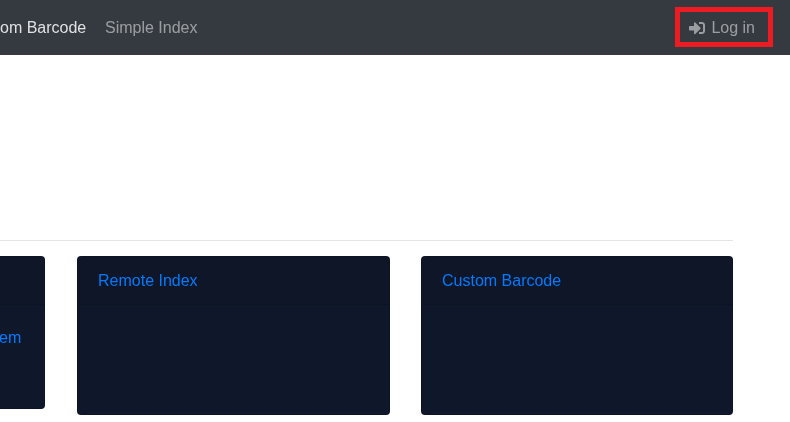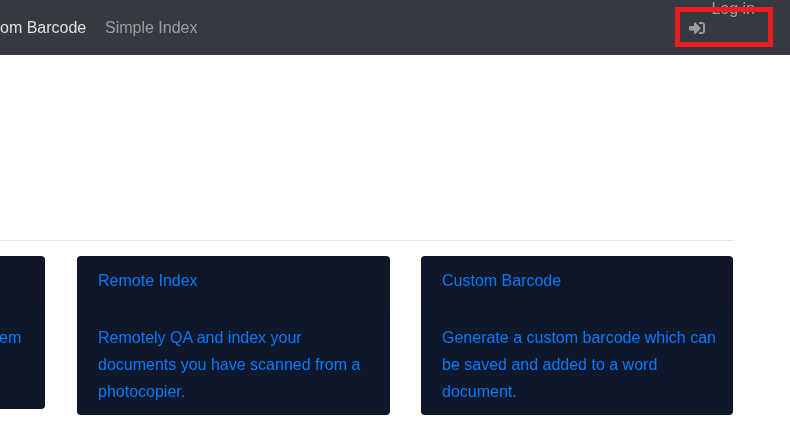--- a/index.html
+++ b/index.html
@@ -16,21 +16,21 @@
   }
   .nav-item {
     position:absolute; top:0; height:55px;
     display:flex; align-items:center;
     font-size:16px; cursor:pointer; white-space:nowrap;
   }
   .nav-item-active { left:0; color:rgba(255,255,255,0.85); }
   .nav-item-secondary { left:105px; color:rgba(255,255,255,0.5); }
   .login-link {
     position:absolute; top:0; right:35px; height:55px;
-    display:flex; gap:6px;
+    display:flex; align-items:center; gap:6px;
     color:rgba(255,255,255,0.5); font-size:16px;
     text-decoration:none; cursor:pointer; white-space:nowrap;
   }
   .login-link .icon { display:flex; align-items:center; }
   
   .annotation-box {
     position:absolute; left:675px; top:7px; width:98px; height:40px;
     border:5px solid #ed1c23; pointer-events:none;
   }
   
@@ -90,27 +90,21 @@
     <div class="card-header"></div>
     <div class="card-body">
       <a>em</a>
     </div>
   </div>
 
   <div class="card card-remote">
     <div class="card-header">
       <a>Remote Index</a>
     </div>
-    <div class="card-body">
-      <a>Remotely QA and index your documents you have scanned from a photocopier.</a>
-    </div>
   </div>
 
   <div class="card card-custom">
     <div class="card-header">
       <a>Custom Barcode</a>
     </div>
-    <div class="card-body">
-      <a>Generate a custom barcode which can be saved and added to a word document.</a>
-    </div>
   </div>
 
 </div>
 
 </body></html>

